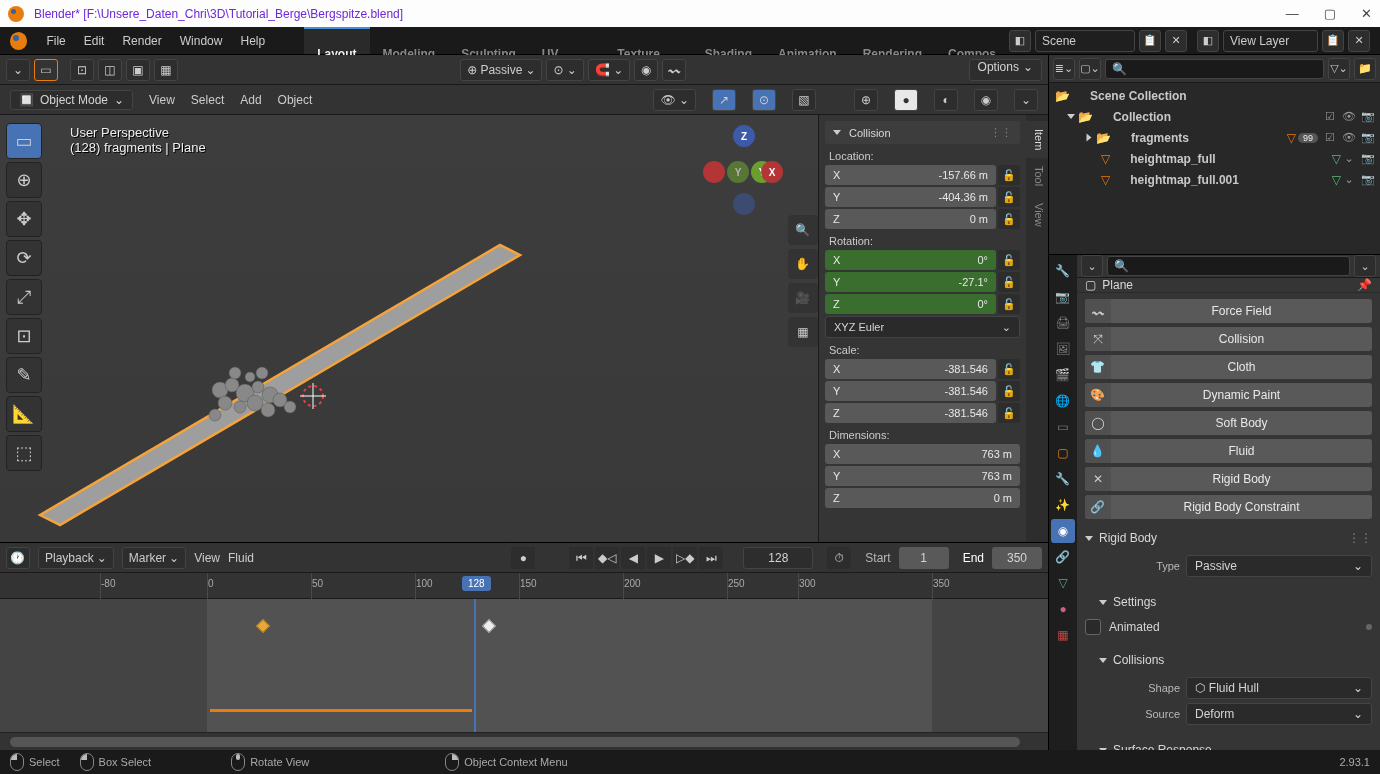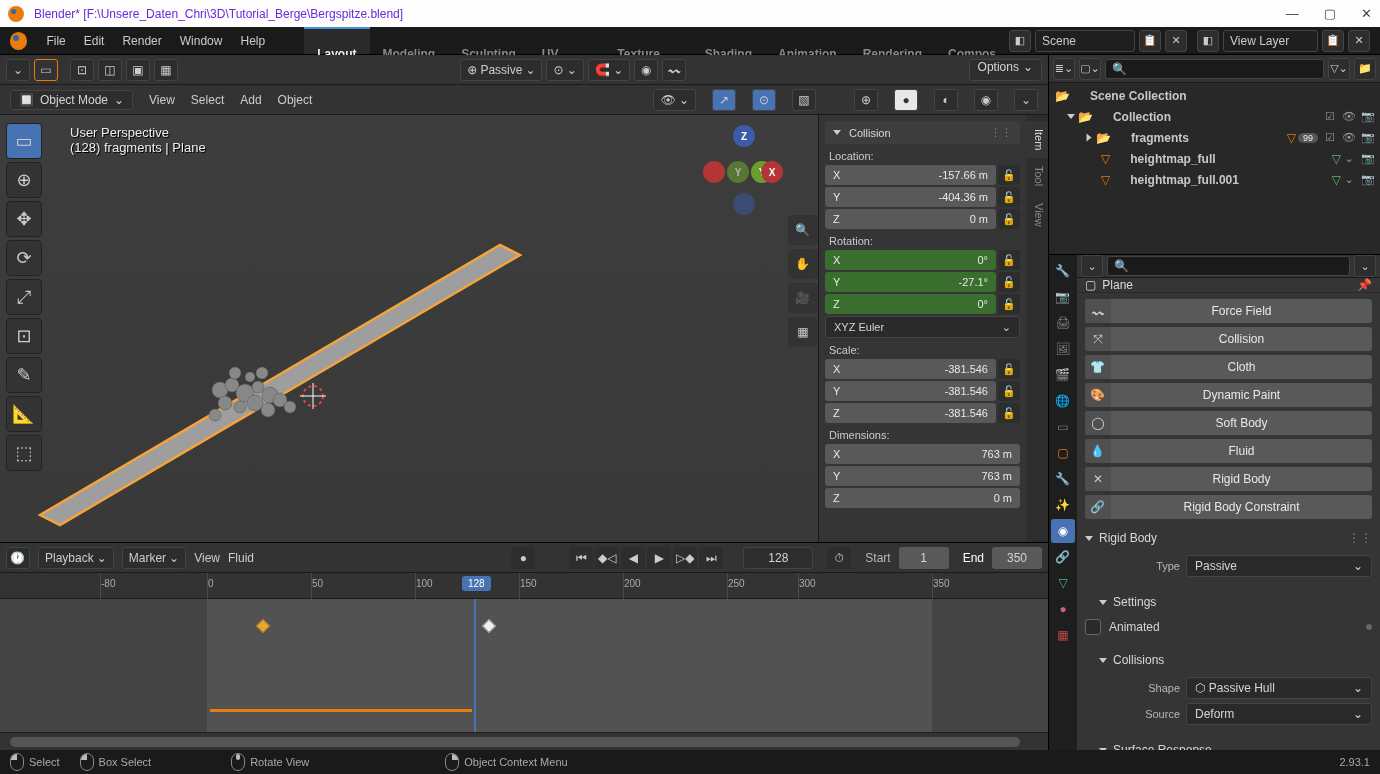--- a/index.html
+++ b/index.html
@@ -569,21 +569,21 @@
               </div>
         </div>
         <div class="panel-header" style="padding-left:22px">
               <span class="tri2"></span>
               <span>Collisions</span>
             </div>
         <div class="panel-body">
           <div class="prop-row">
                 <span class="prop-label">Shape</span>
                 <div class="prop-field">
-                  <span>⬡ <span>Passive Hull</span></span>
+                  <span>⬡ <span>Fluid Hull</span></span>
                   <span>⌄</span>
                 </div>
               </div>
           <div class="prop-row">
                 <span class="prop-label">Source</span>
                 <div class="prop-field">
                   <span>Deform</span>
                   <span>⌄</span>
                 </div>
               </div>

